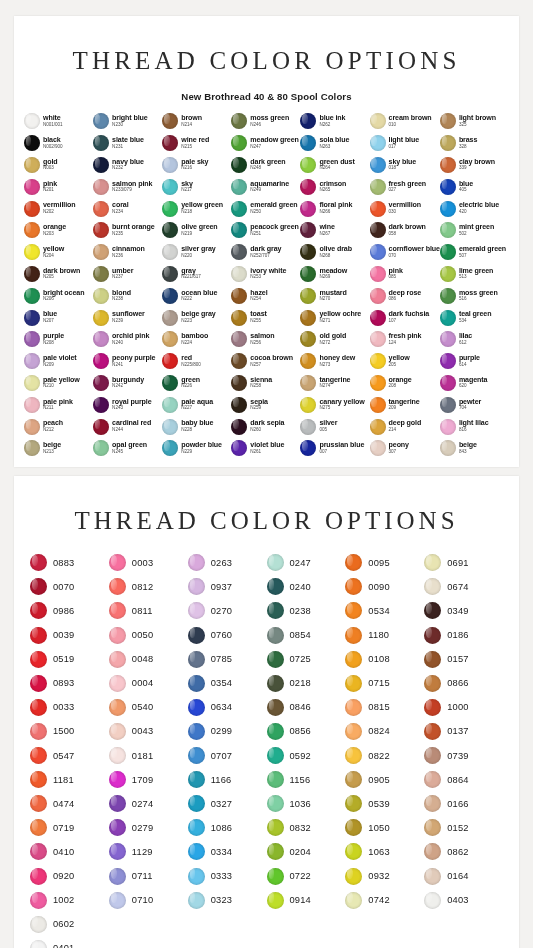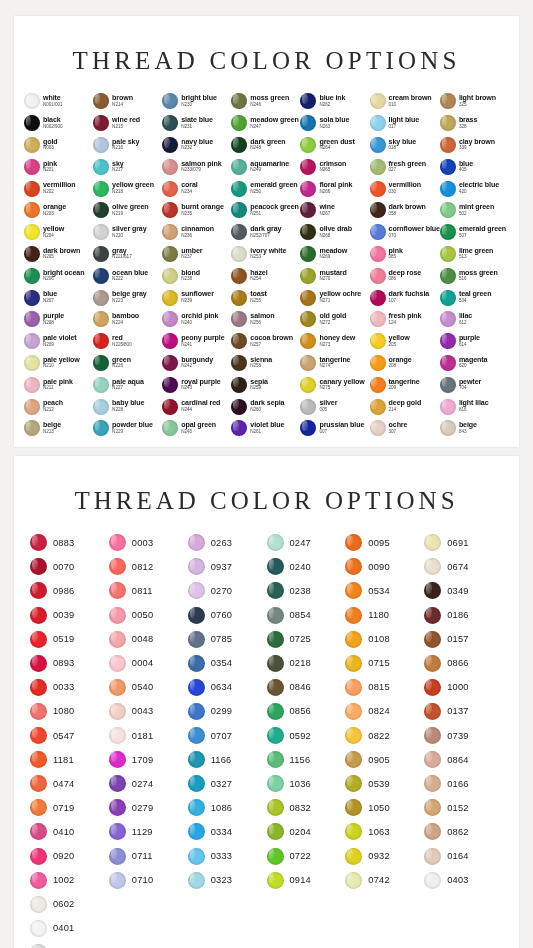--- a/index.html
+++ b/index.html
@@ -125,20 +125,21 @@
     white-space: nowrap;
   }
 </style>
 </head>
 <body>
 
 <div class="page">
 
   <section class="panel panel-top">
     <h1 class="chart-title">THREAD COLOR OPTIONS</h1>
+    <div class="chart-subtitle">New Brothread 40 &amp; 80 Spool Colors</div>
     <div class="named-grid" id="named-grid">
         <div class="named-col">
           <div class="named-item">
             <span class="dot" style="background: rgb(242, 241, 239);"></span>
             <span class="named-text">
               <span class="named-name">white</span>
               <span class="named-code">N001/001</span>
             </span>
           </div>
           <div class="named-item">
@@ -242,20 +243,134 @@
           <div class="named-item">
             <span class="dot" style="background: rgb(179, 168, 126);"></span>
             <span class="named-text">
               <span class="named-name">beige</span>
               <span class="named-code">N213</span>
             </span>
           </div>
         </div>
         <div class="named-col">
           <div class="named-item">
+            <span class="dot" style="background: rgb(94, 135, 171);"></span>
+            <span class="named-text">
+              <span class="named-name">bright blue</span>
+              <span class="named-code">N230</span>
+            </span>
+          </div>
+          <div class="named-item">
+            <span class="dot" style="background: rgb(45, 79, 84);"></span>
+            <span class="named-text">
+              <span class="named-name">slate blue</span>
+              <span class="named-code">N231</span>
+            </span>
+          </div>
+          <div class="named-item">
+            <span class="dot" style="background: rgb(20, 28, 58);"></span>
+            <span class="named-text">
+              <span class="named-name">navy blue</span>
+              <span class="named-code">N232</span>
+            </span>
+          </div>
+          <div class="named-item">
+            <span class="dot" style="background: rgb(215, 144, 143);"></span>
+            <span class="named-text">
+              <span class="named-name">salmon pink</span>
+              <span class="named-code">N233/079</span>
+            </span>
+          </div>
+          <div class="named-item">
+            <span class="dot" style="background: rgb(225, 100, 74);"></span>
+            <span class="named-text">
+              <span class="named-name">coral</span>
+              <span class="named-code">N234</span>
+            </span>
+          </div>
+          <div class="named-item">
+            <span class="dot" style="background: rgb(184, 53, 42);"></span>
+            <span class="named-text">
+              <span class="named-name">burnt orange</span>
+              <span class="named-code">N235</span>
+            </span>
+          </div>
+          <div class="named-item">
+            <span class="dot" style="background: rgb(207, 161, 117);"></span>
+            <span class="named-text">
+              <span class="named-name">cinnamon</span>
+              <span class="named-code">N236</span>
+            </span>
+          </div>
+          <div class="named-item">
+            <span class="dot" style="background: rgb(125, 123, 69);"></span>
+            <span class="named-text">
+              <span class="named-name">umber</span>
+              <span class="named-code">N237</span>
+            </span>
+          </div>
+          <div class="named-item">
+            <span class="dot" style="background: rgb(205, 208, 133);"></span>
+            <span class="named-text">
+              <span class="named-name">blond</span>
+              <span class="named-code">N238</span>
+            </span>
+          </div>
+          <div class="named-item">
+            <span class="dot" style="background: rgb(220, 183, 42);"></span>
+            <span class="named-text">
+              <span class="named-name">sunflower</span>
+              <span class="named-code">N239</span>
+            </span>
+          </div>
+          <div class="named-item">
+            <span class="dot" style="background: rgb(196, 135, 196);"></span>
+            <span class="named-text">
+              <span class="named-name">orchid pink</span>
+              <span class="named-code">N240</span>
+            </span>
+          </div>
+          <div class="named-item">
+            <span class="dot" style="background: rgb(186, 15, 125);"></span>
+            <span class="named-text">
+              <span class="named-name">peony purple</span>
+              <span class="named-code">N241</span>
+            </span>
+          </div>
+          <div class="named-item">
+            <span class="dot" style="background: rgb(123, 26, 74);"></span>
+            <span class="named-text">
+              <span class="named-name">burgundy</span>
+              <span class="named-code">N242</span>
+            </span>
+          </div>
+          <div class="named-item">
+            <span class="dot" style="background: rgb(77, 11, 82);"></span>
+            <span class="named-text">
+              <span class="named-name">royal purple</span>
+              <span class="named-code">N243</span>
+            </span>
+          </div>
+          <div class="named-item">
+            <span class="dot" style="background: rgb(144, 18, 44);"></span>
+            <span class="named-text">
+              <span class="named-name">cardinal red</span>
+              <span class="named-code">N244</span>
+            </span>
+          </div>
+          <div class="named-item">
+            <span class="dot" style="background: rgb(135, 199, 154);"></span>
+            <span class="named-text">
+              <span class="named-name">opal green</span>
+              <span class="named-code">N245</span>
+            </span>
+          </div>
+        </div>
+        <div class="named-col">
+          <div class="named-item">
             <span class="dot" style="background: rgb(139, 92, 52);"></span>
             <span class="named-text">
               <span class="named-name">brown</span>
               <span class="named-code">N214</span>
             </span>
           </div>
           <div class="named-item">
             <span class="dot" style="background: rgb(125, 27, 48);"></span>
             <span class="named-text">
               <span class="named-name">wine red</span>
@@ -356,362 +471,248 @@
           <div class="named-item">
             <span class="dot" style="background: rgb(59, 163, 184);"></span>
             <span class="named-text">
               <span class="named-name">powder blue</span>
               <span class="named-code">N229</span>
             </span>
           </div>
         </div>
         <div class="named-col">
           <div class="named-item">
-            <span class="dot" style="background: rgb(94, 135, 171);"></span>
-            <span class="named-text">
-              <span class="named-name">bright blue</span>
-              <span class="named-code">N230</span>
-            </span>
-          </div>
-          <div class="named-item">
-            <span class="dot" style="background: rgb(45, 79, 84);"></span>
-            <span class="named-text">
-              <span class="named-name">slate blue</span>
-              <span class="named-code">N231</span>
-            </span>
-          </div>
-          <div class="named-item">
-            <span class="dot" style="background: rgb(20, 28, 58);"></span>
-            <span class="named-text">
-              <span class="named-name">navy blue</span>
-              <span class="named-code">N232</span>
-            </span>
-          </div>
-          <div class="named-item">
-            <span class="dot" style="background: rgb(215, 144, 143);"></span>
-            <span class="named-text">
-              <span class="named-name">salmon pink</span>
-              <span class="named-code">N233/079</span>
-            </span>
-          </div>
-          <div class="named-item">
-            <span class="dot" style="background: rgb(225, 100, 74);"></span>
-            <span class="named-text">
-              <span class="named-name">coral</span>
-              <span class="named-code">N234</span>
-            </span>
-          </div>
-          <div class="named-item">
-            <span class="dot" style="background: rgb(184, 53, 42);"></span>
-            <span class="named-text">
-              <span class="named-name">burnt orange</span>
-              <span class="named-code">N235</span>
-            </span>
-          </div>
-          <div class="named-item">
-            <span class="dot" style="background: rgb(207, 161, 117);"></span>
-            <span class="named-text">
-              <span class="named-name">cinnamon</span>
-              <span class="named-code">N236</span>
-            </span>
-          </div>
-          <div class="named-item">
-            <span class="dot" style="background: rgb(125, 123, 69);"></span>
-            <span class="named-text">
-              <span class="named-name">umber</span>
-              <span class="named-code">N237</span>
-            </span>
-          </div>
-          <div class="named-item">
-            <span class="dot" style="background: rgb(205, 208, 133);"></span>
-            <span class="named-text">
-              <span class="named-name">blond</span>
-              <span class="named-code">N238</span>
-            </span>
-          </div>
-          <div class="named-item">
-            <span class="dot" style="background: rgb(220, 183, 42);"></span>
-            <span class="named-text">
-              <span class="named-name">sunflower</span>
-              <span class="named-code">N239</span>
-            </span>
-          </div>
-          <div class="named-item">
-            <span class="dot" style="background: rgb(196, 135, 196);"></span>
-            <span class="named-text">
-              <span class="named-name">orchid pink</span>
-              <span class="named-code">N240</span>
-            </span>
-          </div>
-          <div class="named-item">
-            <span class="dot" style="background: rgb(186, 15, 125);"></span>
-            <span class="named-text">
-              <span class="named-name">peony purple</span>
-              <span class="named-code">N241</span>
-            </span>
-          </div>
-          <div class="named-item">
-            <span class="dot" style="background: rgb(123, 26, 74);"></span>
-            <span class="named-text">
-              <span class="named-name">burgundy</span>
-              <span class="named-code">N242</span>
-            </span>
-          </div>
-          <div class="named-item">
-            <span class="dot" style="background: rgb(77, 11, 82);"></span>
-            <span class="named-text">
-              <span class="named-name">royal purple</span>
-              <span class="named-code">N243</span>
-            </span>
-          </div>
-          <div class="named-item">
-            <span class="dot" style="background: rgb(144, 18, 44);"></span>
-            <span class="named-text">
-              <span class="named-name">cardinal red</span>
-              <span class="named-code">N244</span>
-            </span>
-          </div>
-          <div class="named-item">
-            <span class="dot" style="background: rgb(135, 199, 154);"></span>
-            <span class="named-text">
-              <span class="named-name">opal green</span>
-              <span class="named-code">N245</span>
+            <span class="dot" style="background: rgb(107, 118, 67);"></span>
+            <span class="named-text">
+              <span class="named-name">moss green</span>
+              <span class="named-code">N246</span>
+            </span>
+          </div>
+          <div class="named-item">
+            <span class="dot" style="background: rgb(79, 162, 50);"></span>
+            <span class="named-text">
+              <span class="named-name">meadow green</span>
+              <span class="named-code">N247</span>
+            </span>
+          </div>
+          <div class="named-item">
+            <span class="dot" style="background: rgb(22, 65, 31);"></span>
+            <span class="named-text">
+              <span class="named-name">dark green</span>
+              <span class="named-code">N248</span>
+            </span>
+          </div>
+          <div class="named-item">
+            <span class="dot" style="background: rgb(88, 176, 154);"></span>
+            <span class="named-text">
+              <span class="named-name">aquamarine</span>
+              <span class="named-code">N249</span>
+            </span>
+          </div>
+          <div class="named-item">
+            <span class="dot" style="background: rgb(24, 152, 127);"></span>
+            <span class="named-text">
+              <span class="named-name">emerald green</span>
+              <span class="named-code">N250</span>
+            </span>
+          </div>
+          <div class="named-item">
+            <span class="dot" style="background: rgb(19, 136, 127);"></span>
+            <span class="named-text">
+              <span class="named-name">peacock green</span>
+              <span class="named-code">N251</span>
+            </span>
+          </div>
+          <div class="named-item">
+            <span class="dot" style="background: rgb(85, 91, 96);"></span>
+            <span class="named-text">
+              <span class="named-name">dark gray</span>
+              <span class="named-code">N252/707</span>
+            </span>
+          </div>
+          <div class="named-item">
+            <span class="dot" style="background: rgb(220, 220, 203);"></span>
+            <span class="named-text">
+              <span class="named-name">ivory white</span>
+              <span class="named-code">N253</span>
+            </span>
+          </div>
+          <div class="named-item">
+            <span class="dot" style="background: rgb(142, 86, 32);"></span>
+            <span class="named-text">
+              <span class="named-name">hazel</span>
+              <span class="named-code">N254</span>
+            </span>
+          </div>
+          <div class="named-item">
+            <span class="dot" style="background: rgb(169, 123, 28);"></span>
+            <span class="named-text">
+              <span class="named-name">toast</span>
+              <span class="named-code">N255</span>
+            </span>
+          </div>
+          <div class="named-item">
+            <span class="dot" style="background: rgb(155, 121, 132);"></span>
+            <span class="named-text">
+              <span class="named-name">salmon</span>
+              <span class="named-code">N256</span>
+            </span>
+          </div>
+          <div class="named-item">
+            <span class="dot" style="background: rgb(107, 74, 39);"></span>
+            <span class="named-text">
+              <span class="named-name">cocoa brown</span>
+              <span class="named-code">N257</span>
+            </span>
+          </div>
+          <div class="named-item">
+            <span class="dot" style="background: rgb(74, 52, 31);"></span>
+            <span class="named-text">
+              <span class="named-name">sienna</span>
+              <span class="named-code">N258</span>
+            </span>
+          </div>
+          <div class="named-item">
+            <span class="dot" style="background: rgb(45, 34, 22);"></span>
+            <span class="named-text">
+              <span class="named-name">sepia</span>
+              <span class="named-code">N259</span>
+            </span>
+          </div>
+          <div class="named-item">
+            <span class="dot" style="background: rgb(44, 15, 32);"></span>
+            <span class="named-text">
+              <span class="named-name">dark sepia</span>
+              <span class="named-code">N260</span>
+            </span>
+          </div>
+          <div class="named-item">
+            <span class="dot" style="background: rgb(91, 36, 170);"></span>
+            <span class="named-text">
+              <span class="named-name">violet blue</span>
+              <span class="named-code">N261</span>
             </span>
           </div>
         </div>
         <div class="named-col">
           <div class="named-item">
-            <span class="dot" style="background: rgb(107, 118, 67);"></span>
-            <span class="named-text">
-              <span class="named-name">moss green</span>
-              <span class="named-code">N246</span>
-            </span>
-          </div>
-          <div class="named-item">
-            <span class="dot" style="background: rgb(79, 162, 50);"></span>
-            <span class="named-text">
-              <span class="named-name">meadow green</span>
-              <span class="named-code">N247</span>
-            </span>
-          </div>
-          <div class="named-item">
-            <span class="dot" style="background: rgb(22, 65, 31);"></span>
-            <span class="named-text">
-              <span class="named-name">dark green</span>
-              <span class="named-code">N248</span>
-            </span>
-          </div>
-          <div class="named-item">
-            <span class="dot" style="background: rgb(88, 176, 154);"></span>
-            <span class="named-text">
-              <span class="named-name">aquamarine</span>
-              <span class="named-code">N249</span>
-            </span>
-          </div>
-          <div class="named-item">
-            <span class="dot" style="background: rgb(24, 152, 127);"></span>
-            <span class="named-text">
-              <span class="named-name">emerald green</span>
-              <span class="named-code">N250</span>
-            </span>
-          </div>
-          <div class="named-item">
-            <span class="dot" style="background: rgb(19, 136, 127);"></span>
-            <span class="named-text">
-              <span class="named-name">peacock green</span>
-              <span class="named-code">N251</span>
-            </span>
-          </div>
-          <div class="named-item">
-            <span class="dot" style="background: rgb(85, 91, 96);"></span>
-            <span class="named-text">
-              <span class="named-name">dark gray</span>
-              <span class="named-code">N252/707</span>
-            </span>
-          </div>
-          <div class="named-item">
-            <span class="dot" style="background: rgb(220, 220, 203);"></span>
-            <span class="named-text">
-              <span class="named-name">ivory white</span>
-              <span class="named-code">N253</span>
-            </span>
-          </div>
-          <div class="named-item">
-            <span class="dot" style="background: rgb(142, 86, 32);"></span>
-            <span class="named-text">
-              <span class="named-name">hazel</span>
-              <span class="named-code">N254</span>
-            </span>
-          </div>
-          <div class="named-item">
-            <span class="dot" style="background: rgb(169, 123, 28);"></span>
-            <span class="named-text">
-              <span class="named-name">toast</span>
-              <span class="named-code">N255</span>
-            </span>
-          </div>
-          <div class="named-item">
-            <span class="dot" style="background: rgb(155, 121, 132);"></span>
-            <span class="named-text">
-              <span class="named-name">salmon</span>
-              <span class="named-code">N256</span>
-            </span>
-          </div>
-          <div class="named-item">
-            <span class="dot" style="background: rgb(107, 74, 39);"></span>
-            <span class="named-text">
-              <span class="named-name">cocoa brown</span>
-              <span class="named-code">N257</span>
-            </span>
-          </div>
-          <div class="named-item">
-            <span class="dot" style="background: rgb(74, 52, 31);"></span>
-            <span class="named-text">
-              <span class="named-name">sienna</span>
-              <span class="named-code">N258</span>
-            </span>
-          </div>
-          <div class="named-item">
-            <span class="dot" style="background: rgb(45, 34, 22);"></span>
-            <span class="named-text">
-              <span class="named-name">sepia</span>
-              <span class="named-code">N259</span>
-            </span>
-          </div>
-          <div class="named-item">
-            <span class="dot" style="background: rgb(44, 15, 32);"></span>
-            <span class="named-text">
-              <span class="named-name">dark sepia</span>
-              <span class="named-code">N260</span>
-            </span>
-          </div>
-          <div class="named-item">
-            <span class="dot" style="background: rgb(91, 36, 170);"></span>
-            <span class="named-text">
-              <span class="named-name">violet blue</span>
-              <span class="named-code">N261</span>
+            <span class="dot" style="background: rgb(18, 32, 107);"></span>
+            <span class="named-text">
+              <span class="named-name">blue ink</span>
+              <span class="named-code">N262</span>
+            </span>
+          </div>
+          <div class="named-item">
+            <span class="dot" style="background: rgb(21, 116, 171);"></span>
+            <span class="named-text">
+              <span class="named-name">sola blue</span>
+              <span class="named-code">N263</span>
+            </span>
+          </div>
+          <div class="named-item">
+            <span class="dot" style="background: rgb(140, 204, 62);"></span>
+            <span class="named-text">
+              <span class="named-name">green dust</span>
+              <span class="named-code">N264</span>
+            </span>
+          </div>
+          <div class="named-item">
+            <span class="dot" style="background: rgb(180, 22, 92);"></span>
+            <span class="named-text">
+              <span class="named-name">crimson</span>
+              <span class="named-code">N265</span>
+            </span>
+          </div>
+          <div class="named-item">
+            <span class="dot" style="background: rgb(193, 42, 139);"></span>
+            <span class="named-text">
+              <span class="named-name">floral pink</span>
+              <span class="named-code">N266</span>
+            </span>
+          </div>
+          <div class="named-item">
+            <span class="dot" style="background: rgb(96, 32, 60);"></span>
+            <span class="named-text">
+              <span class="named-name">wine</span>
+              <span class="named-code">N267</span>
+            </span>
+          </div>
+          <div class="named-item">
+            <span class="dot" style="background: rgb(51, 47, 19);"></span>
+            <span class="named-text">
+              <span class="named-name">olive drab</span>
+              <span class="named-code">N268</span>
+            </span>
+          </div>
+          <div class="named-item">
+            <span class="dot" style="background: rgb(42, 107, 44);"></span>
+            <span class="named-text">
+              <span class="named-name">meadow</span>
+              <span class="named-code">N269</span>
+            </span>
+          </div>
+          <div class="named-item">
+            <span class="dot" style="background: rgb(154, 164, 42);"></span>
+            <span class="named-text">
+              <span class="named-name">mustard</span>
+              <span class="named-code">N270</span>
+            </span>
+          </div>
+          <div class="named-item">
+            <span class="dot" style="background: rgb(167, 116, 28);"></span>
+            <span class="named-text">
+              <span class="named-name">yellow ochre</span>
+              <span class="named-code">N271</span>
+            </span>
+          </div>
+          <div class="named-item">
+            <span class="dot" style="background: rgb(157, 135, 34);"></span>
+            <span class="named-text">
+              <span class="named-name">old gold</span>
+              <span class="named-code">N272</span>
+            </span>
+          </div>
+          <div class="named-item">
+            <span class="dot" style="background: rgb(208, 142, 31);"></span>
+            <span class="named-text">
+              <span class="named-name">honey dew</span>
+              <span class="named-code">N273</span>
+            </span>
+          </div>
+          <div class="named-item">
+            <span class="dot" style="background: rgb(200, 164, 115);"></span>
+            <span class="named-text">
+              <span class="named-name">tangerine</span>
+              <span class="named-code">N274</span>
+            </span>
+          </div>
+          <div class="named-item">
+            <span class="dot" style="background: rgb(221, 209, 46);"></span>
+            <span class="named-text">
+              <span class="named-name">canary yellow</span>
+              <span class="named-code">N275</span>
+            </span>
+          </div>
+          <div class="named-item">
+            <span class="dot" style="background: rgb(185, 188, 189);"></span>
+            <span class="named-text">
+              <span class="named-name">silver</span>
+              <span class="named-code">005</span>
+            </span>
+          </div>
+          <div class="named-item">
+            <span class="dot" style="background: rgb(22, 37, 156);"></span>
+            <span class="named-text">
+              <span class="named-name">prussian blue</span>
+              <span class="named-code">007</span>
             </span>
           </div>
         </div>
         <div class="named-col">
           <div class="named-item">
-            <span class="dot" style="background: rgb(18, 32, 107);"></span>
-            <span class="named-text">
-              <span class="named-name">blue ink</span>
-              <span class="named-code">N262</span>
-            </span>
-          </div>
-          <div class="named-item">
-            <span class="dot" style="background: rgb(21, 116, 171);"></span>
-            <span class="named-text">
-              <span class="named-name">sola blue</span>
-              <span class="named-code">N263</span>
-            </span>
-          </div>
-          <div class="named-item">
-            <span class="dot" style="background: rgb(140, 204, 62);"></span>
-            <span class="named-text">
-              <span class="named-name">green dust</span>
-              <span class="named-code">N264</span>
-            </span>
-          </div>
-          <div class="named-item">
-            <span class="dot" style="background: rgb(180, 22, 92);"></span>
-            <span class="named-text">
-              <span class="named-name">crimson</span>
-              <span class="named-code">N265</span>
-            </span>
-          </div>
-          <div class="named-item">
-            <span class="dot" style="background: rgb(193, 42, 139);"></span>
-            <span class="named-text">
-              <span class="named-name">floral pink</span>
-              <span class="named-code">N266</span>
-            </span>
-          </div>
-          <div class="named-item">
-            <span class="dot" style="background: rgb(96, 32, 60);"></span>
-            <span class="named-text">
-              <span class="named-name">wine</span>
-              <span class="named-code">N267</span>
-            </span>
-          </div>
-          <div class="named-item">
-            <span class="dot" style="background: rgb(51, 47, 19);"></span>
-            <span class="named-text">
-              <span class="named-name">olive drab</span>
-              <span class="named-code">N268</span>
-            </span>
-          </div>
-          <div class="named-item">
-            <span class="dot" style="background: rgb(42, 107, 44);"></span>
-            <span class="named-text">
-              <span class="named-name">meadow</span>
-              <span class="named-code">N269</span>
-            </span>
-          </div>
-          <div class="named-item">
-            <span class="dot" style="background: rgb(154, 164, 42);"></span>
-            <span class="named-text">
-              <span class="named-name">mustard</span>
-              <span class="named-code">N270</span>
-            </span>
-          </div>
-          <div class="named-item">
-            <span class="dot" style="background: rgb(167, 116, 28);"></span>
-            <span class="named-text">
-              <span class="named-name">yellow ochre</span>
-              <span class="named-code">N271</span>
-            </span>
-          </div>
-          <div class="named-item">
-            <span class="dot" style="background: rgb(157, 135, 34);"></span>
-            <span class="named-text">
-              <span class="named-name">old gold</span>
-              <span class="named-code">N272</span>
-            </span>
-          </div>
-          <div class="named-item">
-            <span class="dot" style="background: rgb(208, 142, 31);"></span>
-            <span class="named-text">
-              <span class="named-name">honey dew</span>
-              <span class="named-code">N273</span>
-            </span>
-          </div>
-          <div class="named-item">
-            <span class="dot" style="background: rgb(200, 164, 115);"></span>
-            <span class="named-text">
-              <span class="named-name">tangerine</span>
-              <span class="named-code">N274</span>
-            </span>
-          </div>
-          <div class="named-item">
-            <span class="dot" style="background: rgb(221, 209, 46);"></span>
-            <span class="named-text">
-              <span class="named-name">canary yellow</span>
-              <span class="named-code">N275</span>
-            </span>
-          </div>
-          <div class="named-item">
-            <span class="dot" style="background: rgb(185, 188, 189);"></span>
-            <span class="named-text">
-              <span class="named-name">silver</span>
-              <span class="named-code">005</span>
-            </span>
-          </div>
-          <div class="named-item">
-            <span class="dot" style="background: rgb(22, 37, 156);"></span>
-            <span class="named-text">
-              <span class="named-name">prussian blue</span>
-              <span class="named-code">007</span>
-            </span>
-          </div>
-        </div>
-        <div class="named-col">
-          <div class="named-item">
             <span class="dot" style="background: rgb(228, 217, 165);"></span>
             <span class="named-text">
               <span class="named-name">cream brown</span>
               <span class="named-code">010</span>
             </span>
           </div>
           <div class="named-item">
             <span class="dot" style="background: rgb(143, 210, 236);"></span>
             <span class="named-text">
               <span class="named-name">light blue</span>
@@ -805,21 +806,21 @@
           <div class="named-item">
             <span class="dot" style="background: rgb(219, 164, 59);"></span>
             <span class="named-text">
               <span class="named-name">deep gold</span>
               <span class="named-code">214</span>
             </span>
           </div>
           <div class="named-item">
             <span class="dot" style="background: rgb(230, 207, 196);"></span>
             <span class="named-text">
-              <span class="named-name">ochre</span>
+              <span class="named-name">peony</span>
               <span class="named-code">307</span>
             </span>
           </div>
         </div>
         <div class="named-col">
           <div class="named-item">
             <span class="dot" style="background: rgb(176, 133, 86);"></span>
             <span class="named-text">
               <span class="named-name">light brown</span>
               <span class="named-code">325</span>
@@ -961,21 +962,21 @@
           <div class="num-item">
             <span class="dot" style="background: rgb(214, 18, 67);"></span>
             <span class="num-code">0893</span>
           </div>
           <div class="num-item">
             <span class="dot" style="background: rgb(228, 42, 37);"></span>
             <span class="num-code">0033</span>
           </div>
           <div class="num-item">
             <span class="dot" style="background: rgb(239, 114, 113);"></span>
-            <span class="num-code">1080</span>
+            <span class="num-code">1500</span>
           </div>
           <div class="num-item">
             <span class="dot" style="background: rgb(240, 72, 47);"></span>
             <span class="num-code">0547</span>
           </div>
           <div class="num-item">
             <span class="dot" style="background: rgb(240, 90, 43);"></span>
             <span class="num-code">1181</span>
           </div>
           <div class="num-item">

